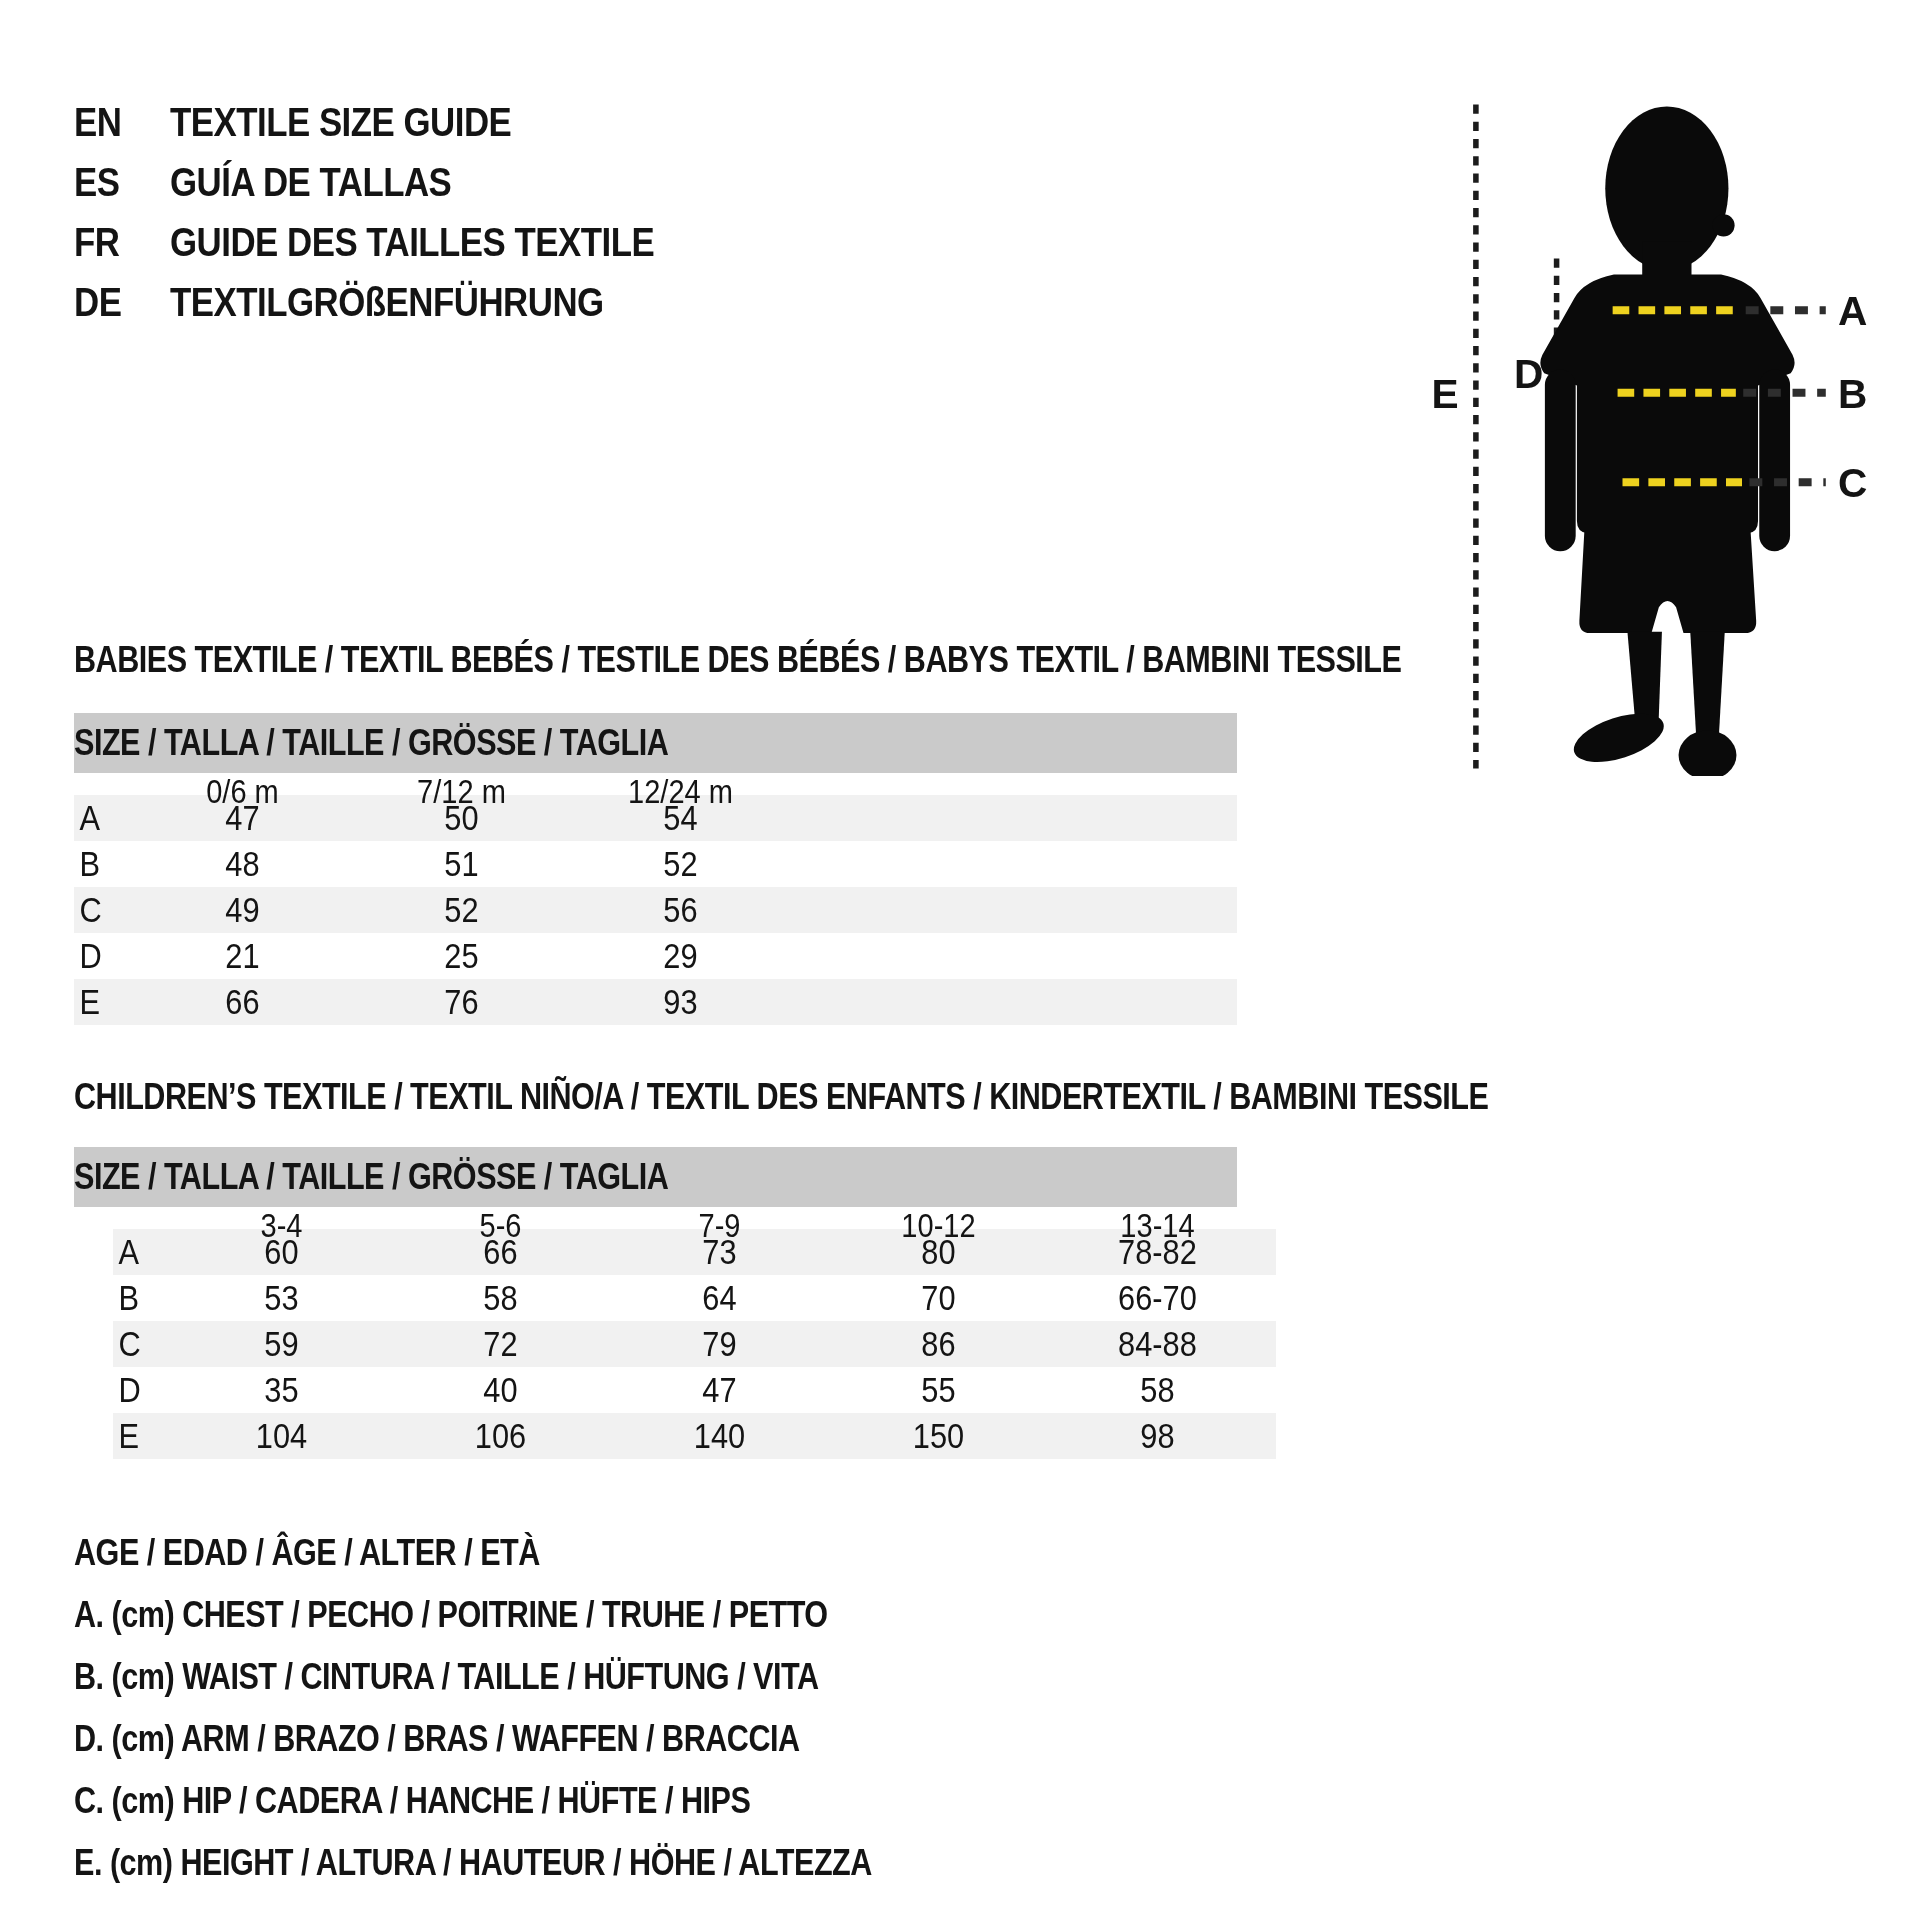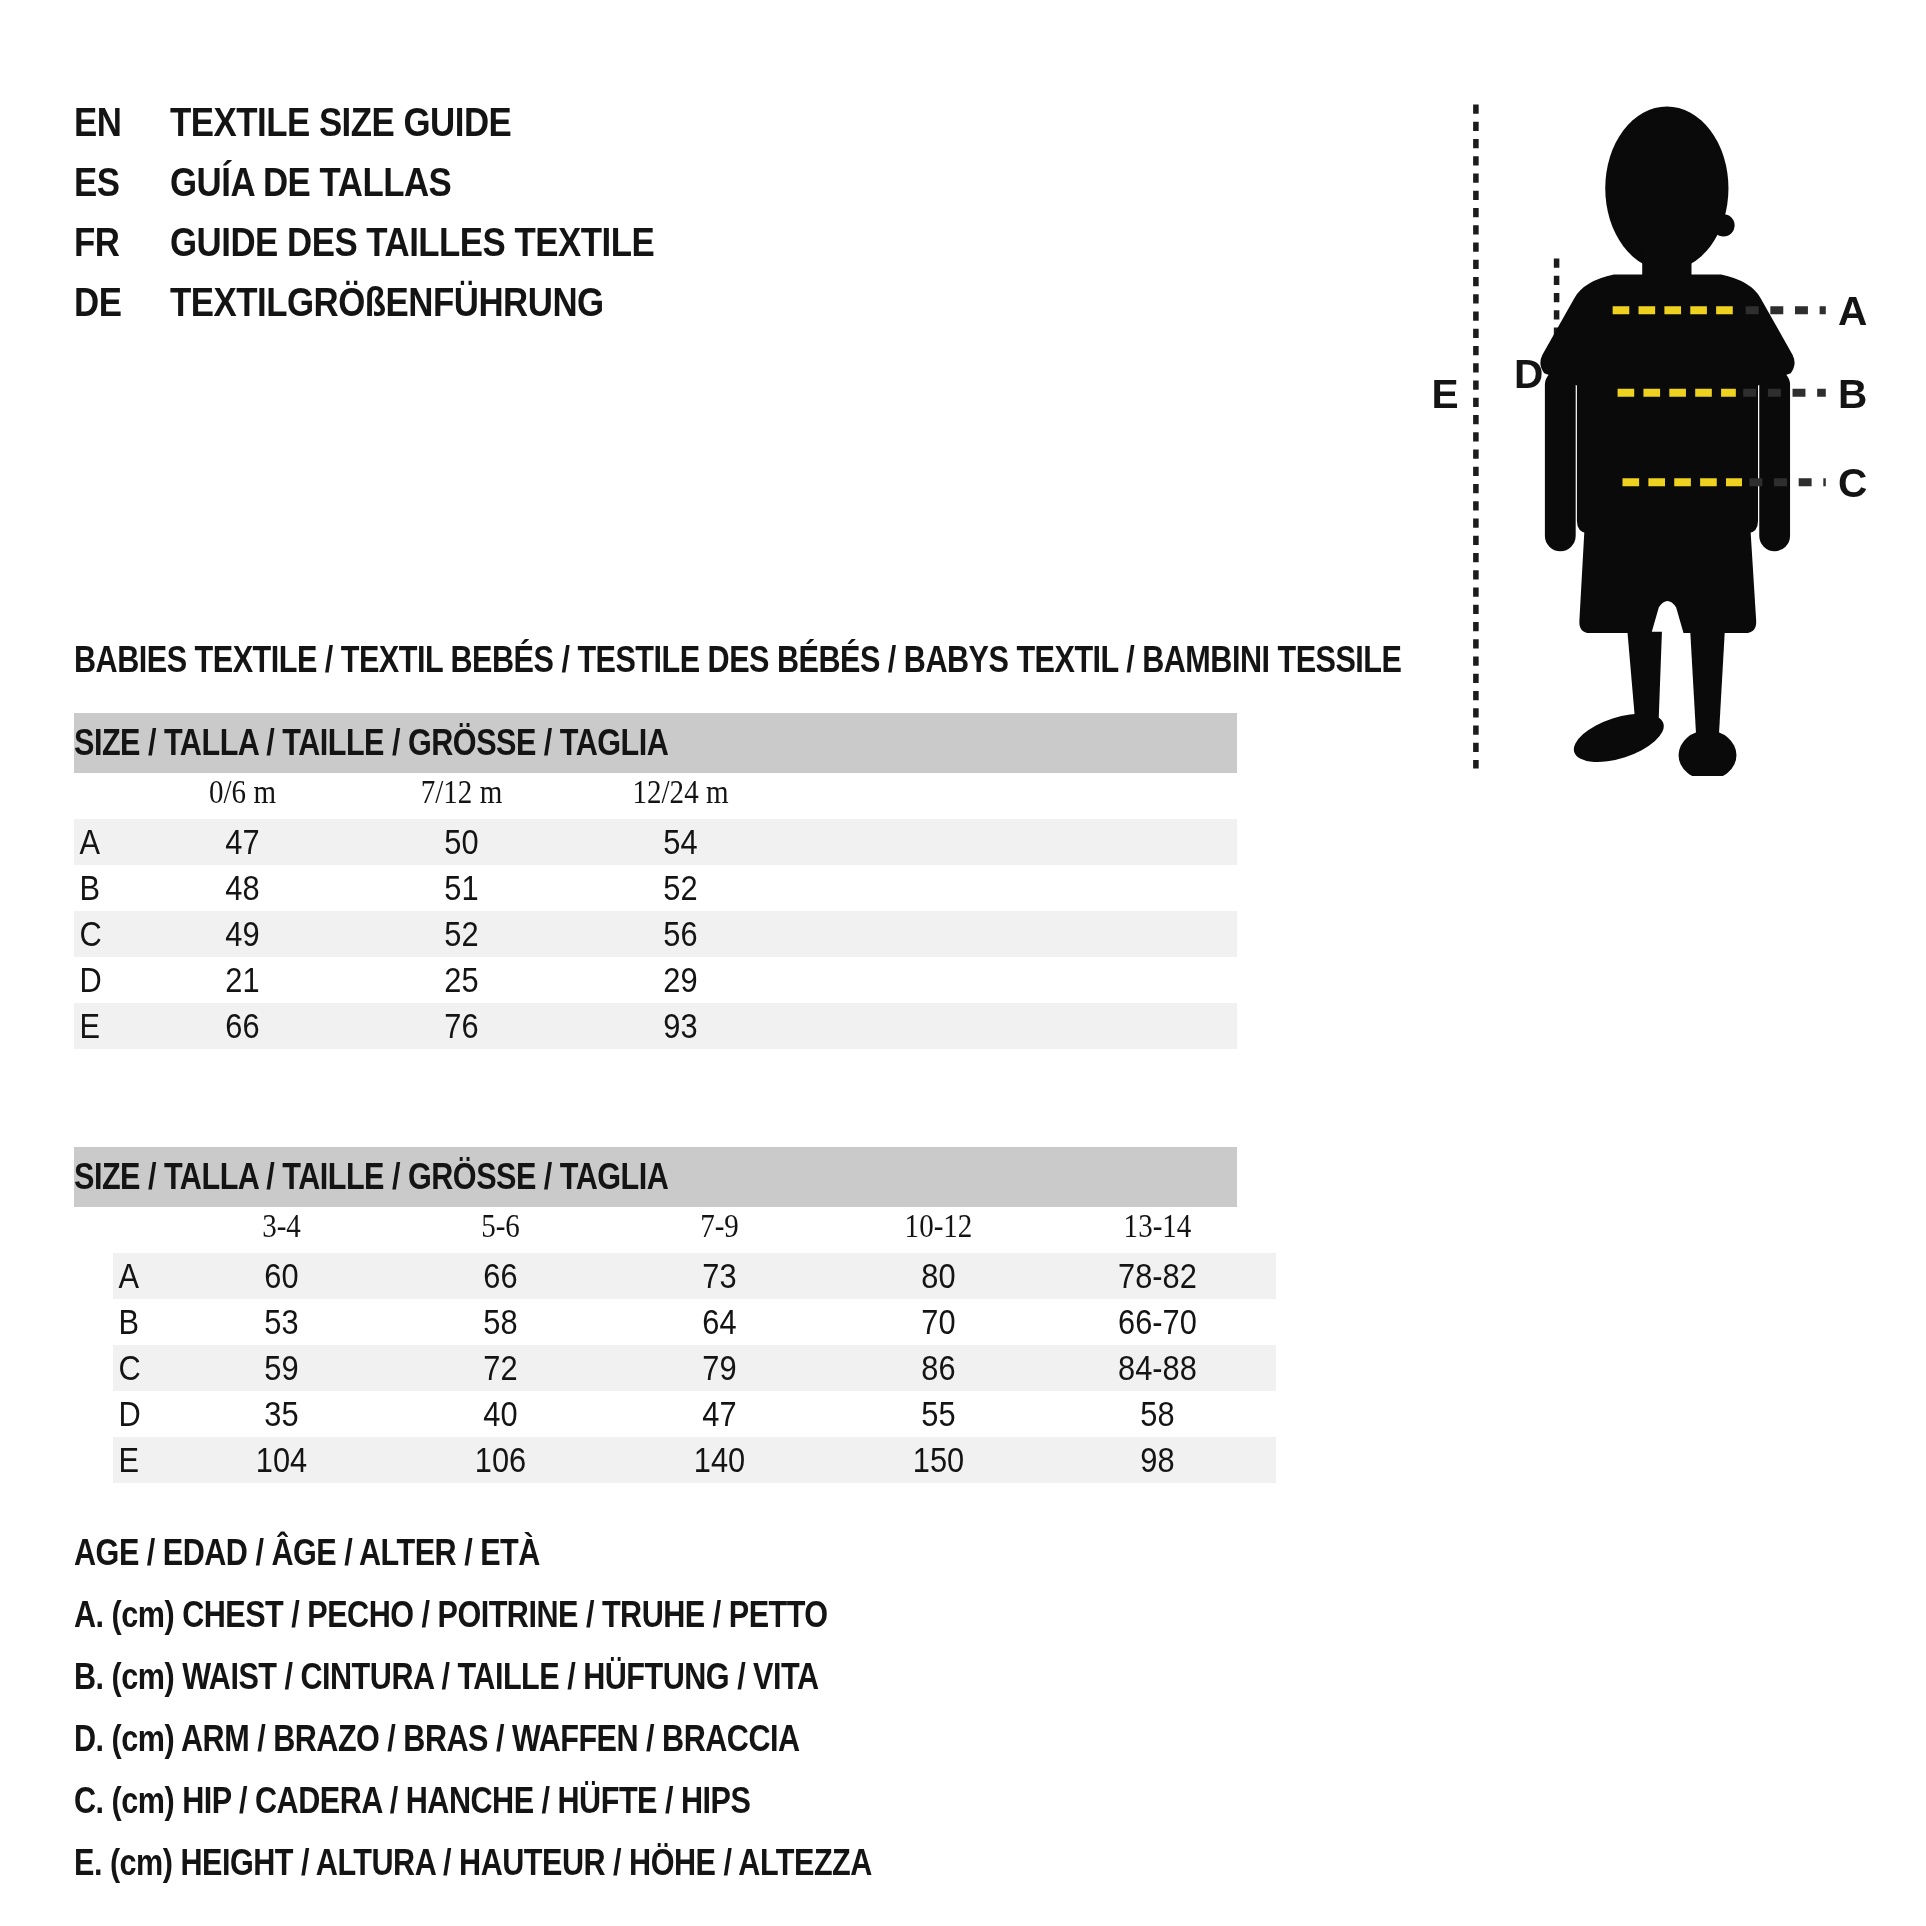--- a/index.html
+++ b/index.html
@@ -22,21 +22,21 @@
   .section-title.children { top:1075px; }
 
   
   .size-table { position:absolute; left:74px; width:1163px; }
   .size-table.babies { top:713px; }
   .size-table.children { top:1147px; }
   .table-header { height:60px; line-height:60px; background:#cacaca; font-size:36px; font-weight:700; }
   .row { display:grid; width:100%; }
   .babies .row { grid-template-columns:59px 219px 219px 219px; }
   .children .row { grid-template-columns:59px 219px 219px 219px 219px 219px;margin-left:39px; }
-  .row.cols { height:46px; line-height:38px; font-size:33px; font-weight:400;font-family:Liberation Serif, serif; }
+  .row.cols { height:22px; line-height:38px; font-size:33px; font-weight:400; }
   .row.data { height:46px; line-height:46px; font-size:35px; font-weight:400; }
   .row.stripe { background:#f1f1f1; }
   .cell { text-align:center; transform:scaleX(0.88); transform-origin:50% 50%; white-space:nowrap; }
   .cell.label-cell { text-align:left; padding-left:6.2px; transform-origin:0 50%; }
 
   
   .legend { position:absolute; left:74px; top:1522px; }
   .legend-line { height:62px; line-height:62px; font-size:36px; font-weight:700; }
 
   
@@ -148,20 +148,21 @@
       <span class="cell">29</span>
     </div>
     <div class="row data stripe">
       <span class="cell label-cell">E</span>
       <span class="cell">66</span>
       <span class="cell">76</span>
       <span class="cell">93</span>
     </div>
   </div>
 
+  <div class="section-title children"><span class="cond">CHILDREN’S TEXTILE / TEXTIL NIÑO/A / TEXTIL DES ENFANTS / KINDERTEXTIL / BAMBINI TESSILE</span></div>
 
   <div class="size-table children">
     <div class="table-header"><span class="cond">SIZE / TALLA / TAILLE / GRÖSSE / TAGLIA</span></div>
     <div class="row cols">
       <span class="cell label-cell"></span>
       <span class="cell">3-4</span>
       <span class="cell">5-6</span>
       <span class="cell">7-9</span>
       <span class="cell">10-12</span>
       <span class="cell">13-14</span>

